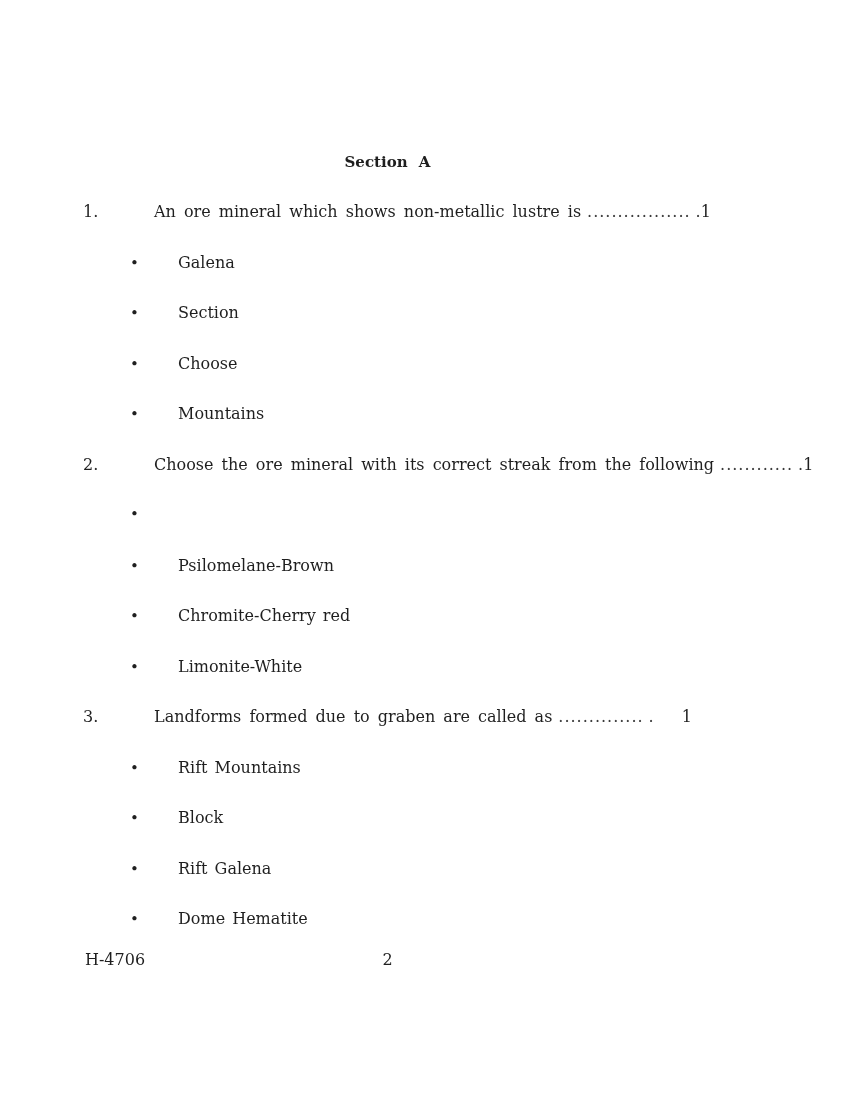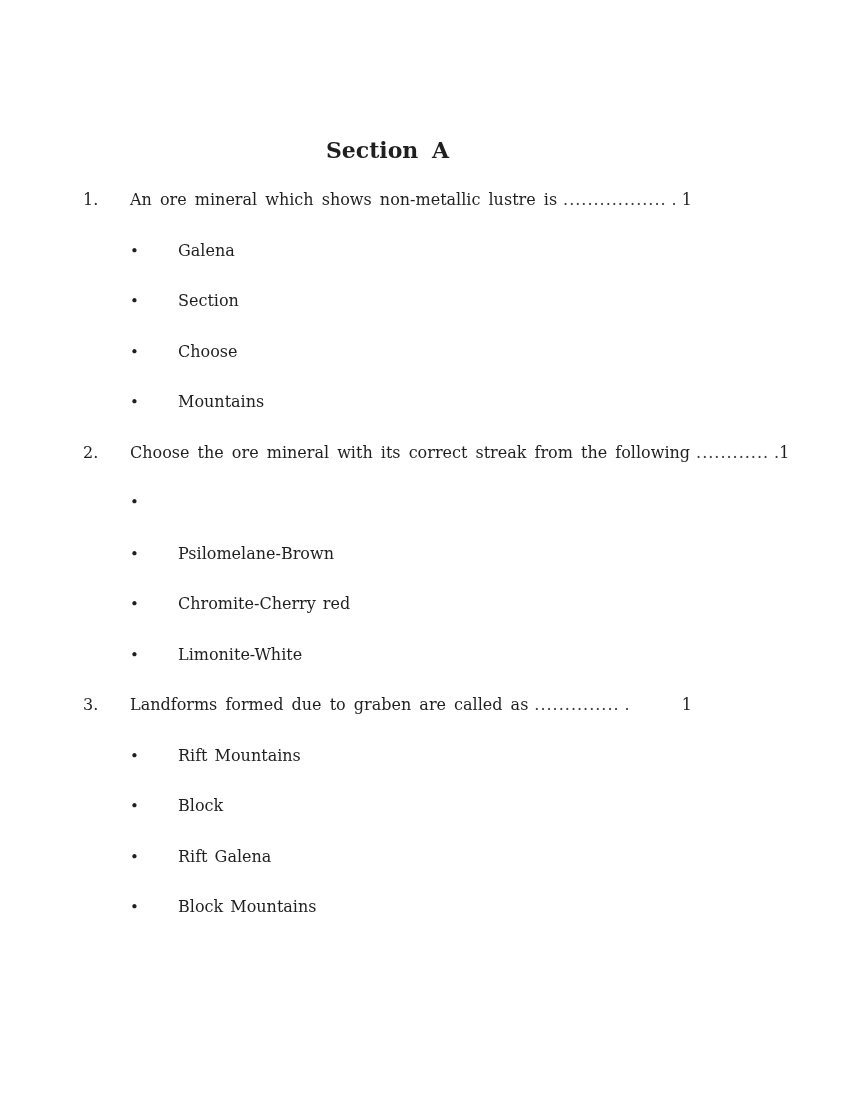--- a/index.html
+++ b/index.html
@@ -18,42 +18,43 @@
   }
   .content {
     position: absolute;
     left: 83px;
     top: 141px;
     width: 609px;
   }
   .section-title {
     height: 18px;
     line-height: 18px;
-    font-size: 22px;
+    font-size: 15px;
     font-weight: bold;
     text-align: center;
     word-spacing: 6px;
-    margin: 0 0 32px 0;
+    margin: 12px 0 32px 0;
   }
   .line {
     height: 17px;
     line-height: 17px;
     font-size: 16px;
     margin-bottom: 33.5px;
     display: flex;
     align-items: baseline;
   }
   .qnum {
     width: 47px;
     flex-shrink: 0;
   }
   .qbody {
     flex: 1 1 auto;
     white-space: nowrap;
     word-spacing: 3px;
+    margin-left: 24px;
   }
   .dots {
     margin-left: 6px;
     letter-spacing: 1px;
     color: #3a3a3a;
   }
   .tail {
     margin-left: 5px;
     color: #3a3a3a;
   }
@@ -161,18 +162,22 @@
     <div class="line opt">
       <span class="bullet">•</span>
       <span class="opt-label">Block</span>
     </div>
     <div class="line opt">
       <span class="bullet">•</span>
       <span class="opt-label">Rift Galena</span>
     </div>
     <div class="line opt">
       <span class="bullet">•</span>
-      <span class="opt-label">Block Mountains</span>
+      <span class="opt-label">Dome Hematite</span>
     </div>
 
   </div>
 
+  <div class="footer">
+    <span class="paper-code">H-4706</span>
+    <span class="page-num">2</span>
+  </div>
 </div>
 
 </body></html>

